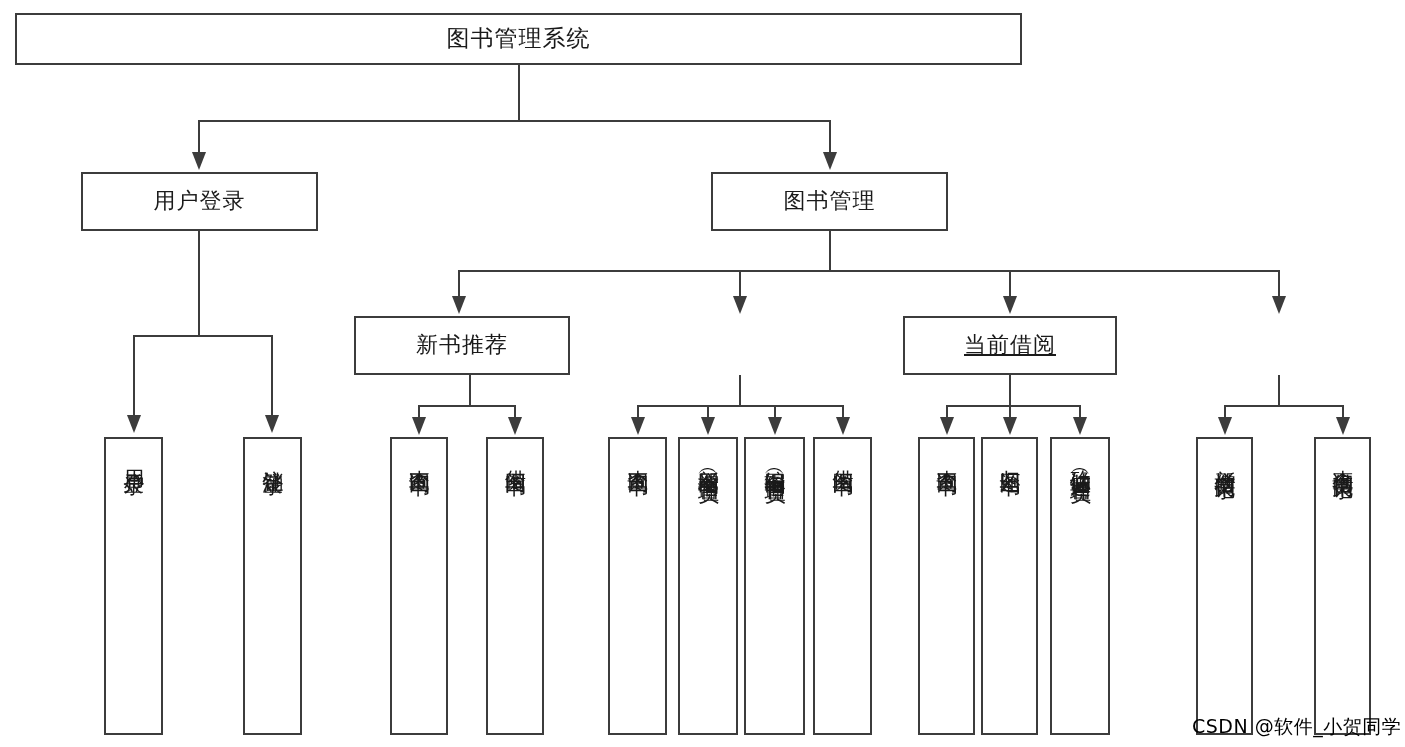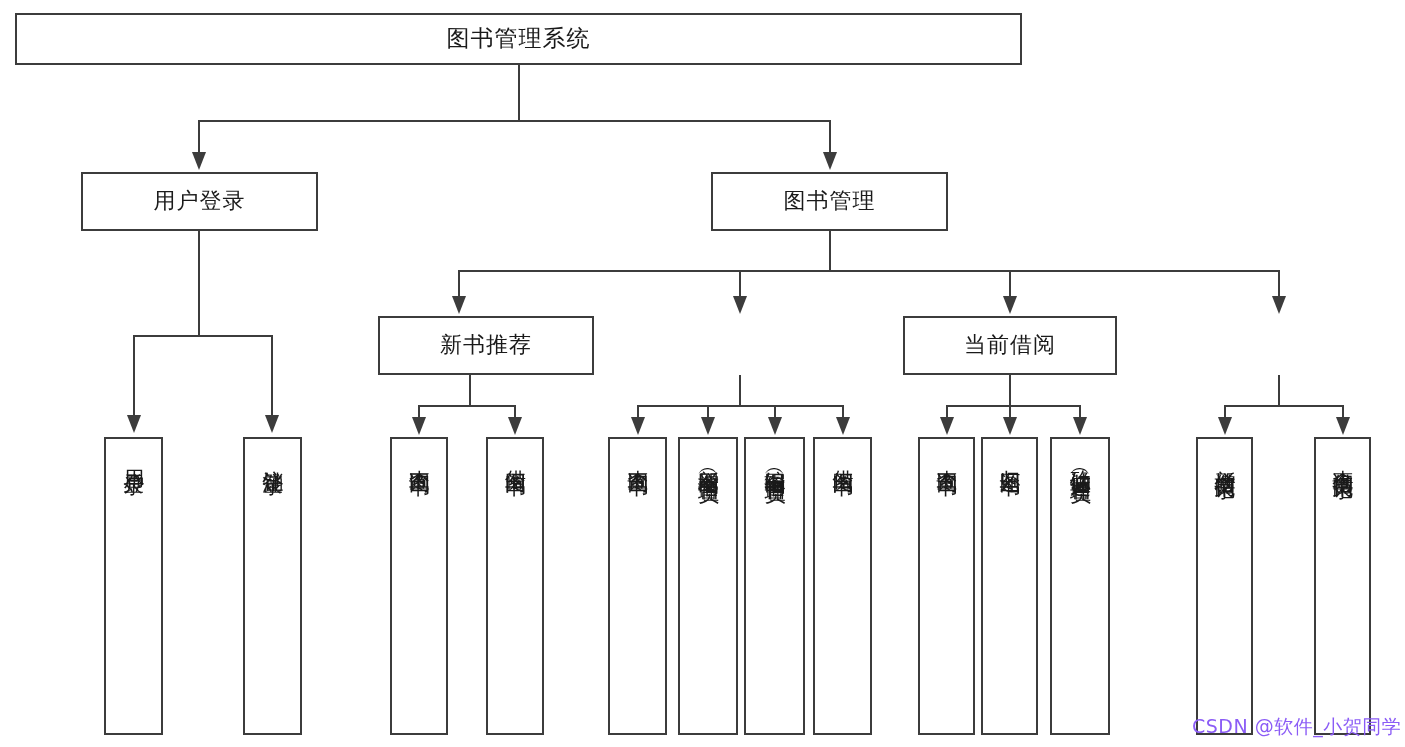--- a/index.html
+++ b/index.html
@@ -63,21 +63,21 @@
     position: absolute;
     width: 0;
     height: 0;
     border-left: 7px solid transparent;
     border-right: 7px solid transparent;
     border-top: 18px solid #3c3c3c;
   }
   
   #watermark {
     position: absolute;
-    color: #8b5cf6;
+    color: #000000;
     font-size: 19px;
     white-space: nowrap;
     letter-spacing: 0.5px;
     pointer-events: none;
   }
 </style>
 </head>
 <body>
 
 <div id="canvas">
@@ -146,26 +146,26 @@
   </div>
 
   <div class="node horiz" style="left:81px; top:172px; width:237px; height:59px;">
     <span>用户登录</span>
   </div>
 
   <div class="node horiz" style="left:711px; top:172px; width:237px; height:59px;align-items:center;">
     <span>图书管理</span>
   </div>
 
-  <div class="node horiz" style="left:378px; top:316px; width:216px; height:59px;">
+  <div class="node horiz" style="left:354px; top:316px; width:216px; height:59px;">
     <span>新书推荐</span>
   </div>
 
 
-  <div class="node horiz" style="left:903px; top:316px; width:214px; height:59px;">
+  <div class="node horiz" style="left:903px; top:316px; width:214px; height:59px;text-decoration:underline;">
     <span>当前借阅</span>
   </div>
 
 
   <div class="node vert" style="left:104px; top:437px; width:59px; height:298px;">
     <span class="vert-label">用户登录</span>
   </div>
 
   <div class="node vert" style="left:243px; top:437px; width:59px; height:298px;">
     <span class="vert-label">注销登录</span>

